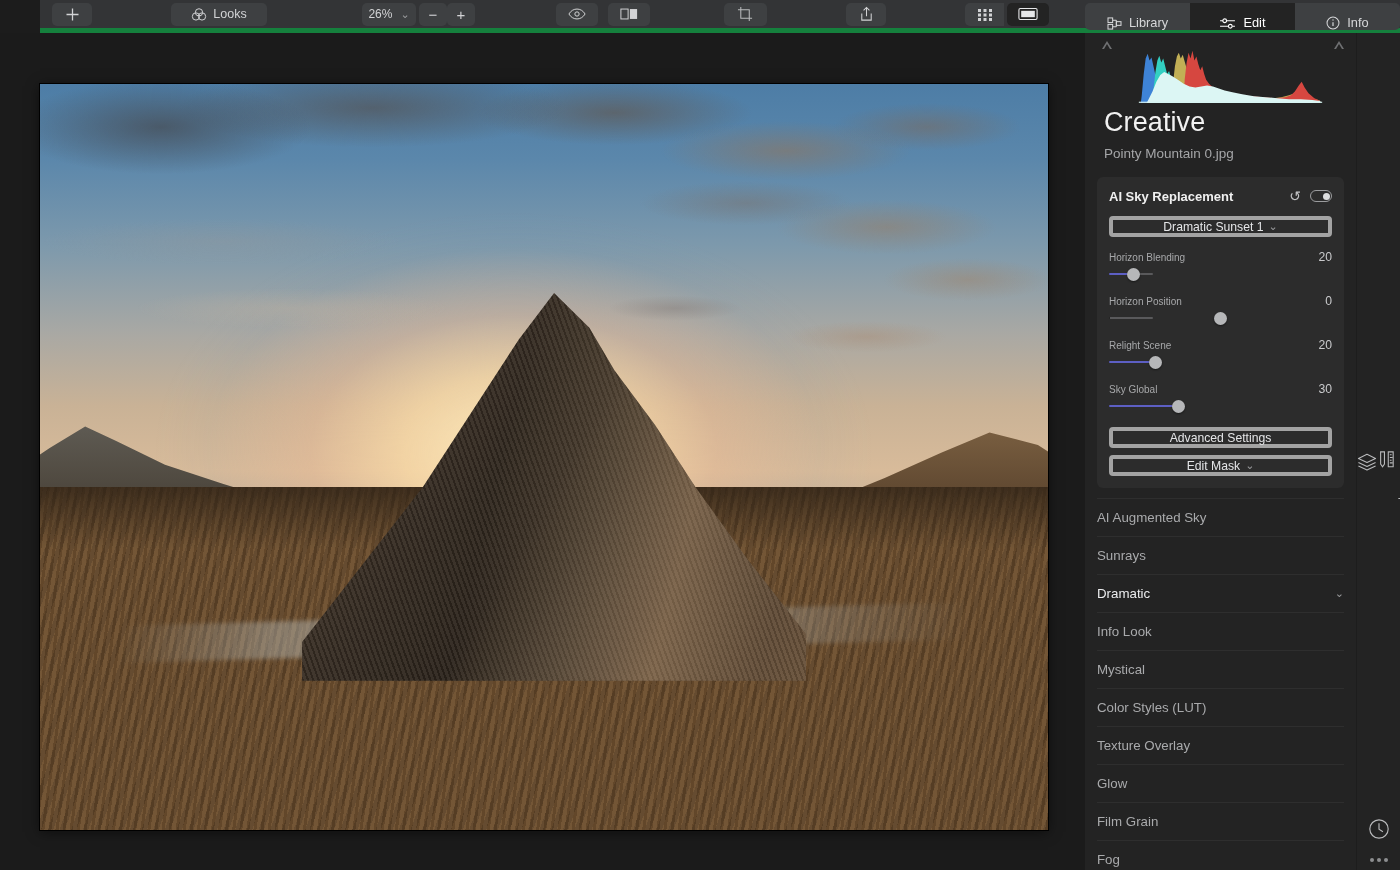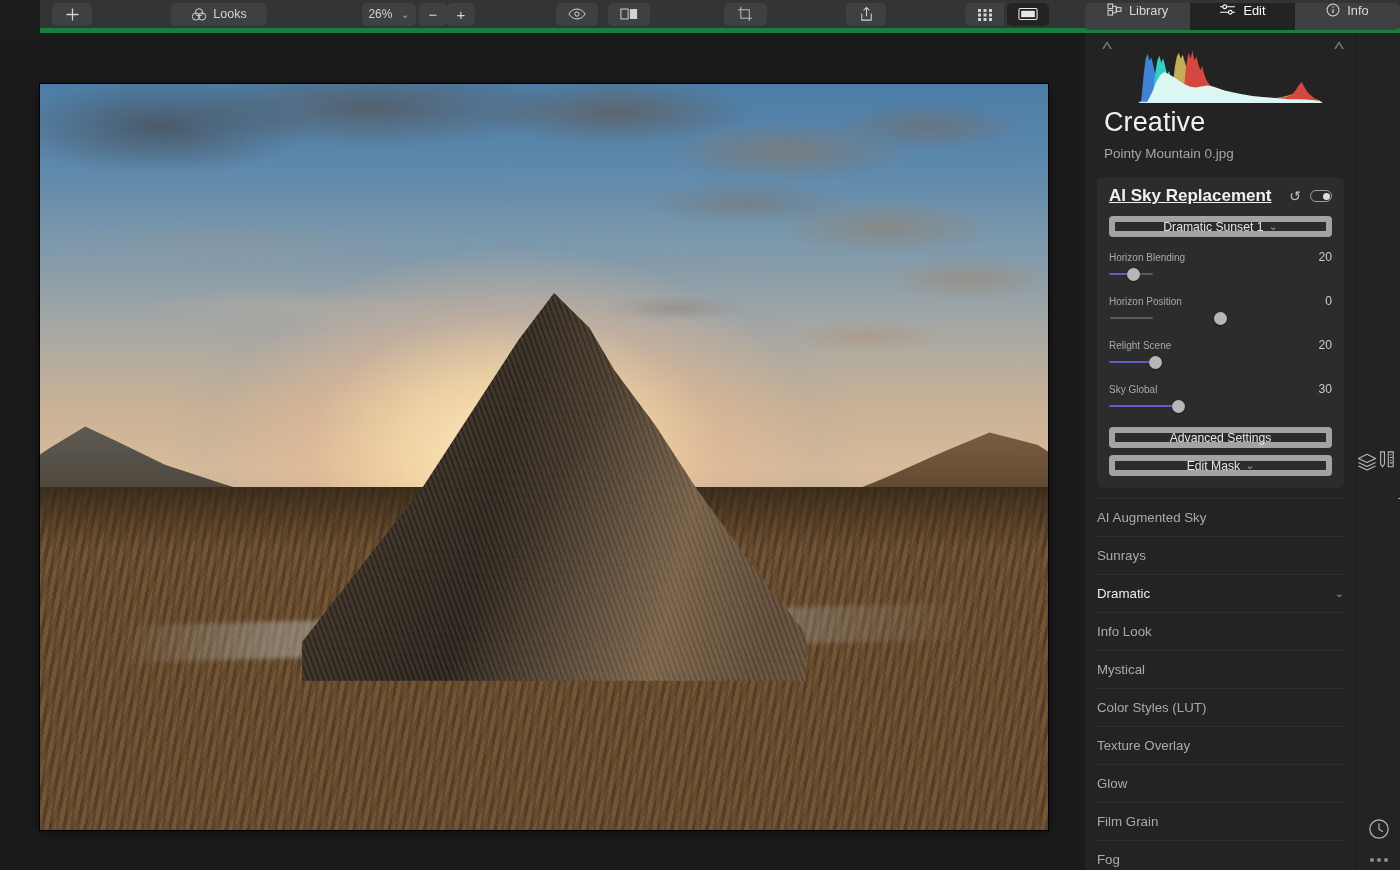--- a/index.html
+++ b/index.html
@@ -43,21 +43,21 @@
   .tb-grid  { position: absolute; left: 925px; width: 39px; border-radius: 5px 0 0 5px;}
   .tb-single{ position: absolute; left: 967px; width: 42px; background:#232323; }
   .tb-sep { position:absolute; left:964px; top:5px; width:3px; height:23px; background:#333436;}
 
   .tabs {
     position: absolute; right: 0; top: 3px;
     width: 315px; height: 27px;
     display: flex;
   }
   .tab {
-    flex: 1; display: flex; align-items: flex-start; justify-content: center;
+    flex: 1; display: flex; align-items: flex-end; justify-content: center;
     gap: 7px;
     font-size: 12.8px; color: #d6d7d9;
     background: #3e4042;
     cursor: default;
   }
   .tab:first-child { border-radius: 5px 0 0 5px; }
   .tab:last-child  { border-radius: 0 5px 5px 0; }
   .tab.active { background: #232323; color: #fff; }
 
   
@@ -167,32 +167,32 @@
   }
   .panel-sub { font-size: 13.5px; color: #a5a6a8; padding: 8px 0 0 19px; }
 
   .tool-card {
     margin: 16px 12px 0 12px;
     background: #2c2c2c;
     border-radius: 6px;
     padding: 9px 12px 12px 12px;
   }
   .card-head { display: flex; align-items: center; height: 20px; }
-  .card-title { font-size: 17px; font-weight: bold; color: #f0f0f0; flex: 1; text-decoration: underline; }
+  .card-title { font-size: 13px; font-weight: bold; color: #f0f0f0; flex: 1; }
   .card-actions { display: flex; align-items: center; gap: 9px; }
   .reset-icon { color:#c0c1c3; font-size: 14px; line-height: 1; cursor: default;}
   .toggle {
     width: 22px; height: 12px; border-radius: 6px;
     border: 1px solid #9b9c9e; position: relative; cursor: default;
   }
   .toggle i { position:absolute; right:1.5px; top:1.5px; width:7px; height:7px; border-radius:50%; background:#dcdddf; }
 
   .preset-btn, .adv-btn, .mask-btn {
     margin-top: 10px;
-    height: 21px; border: 6px solid #a3a3a3; border-radius: 4px;
+    height: 21px; border: 4px solid #a3a3a3; border-radius: 4px;
     display: flex; align-items: center; justify-content: center;
     color: #e4e5e7; font-size: 12.2px; cursor: default; gap: 5px;
   }
   .adv-btn { margin-top: 14px; }
   .mask-btn { margin-top: 7px; }
 
   .slider { margin-top: 13px; }
   .sl-row { display: flex; justify-content: space-between; align-items: baseline; }
   .sl-label { font-size: 10px; color: #a7a8aa; }
   .sl-val   { font-size: 12.2px; color: #c9cacc; }

